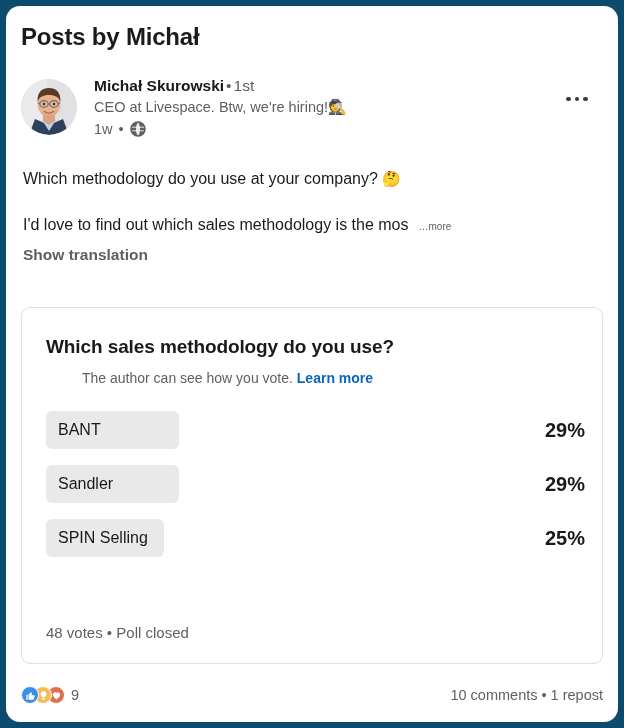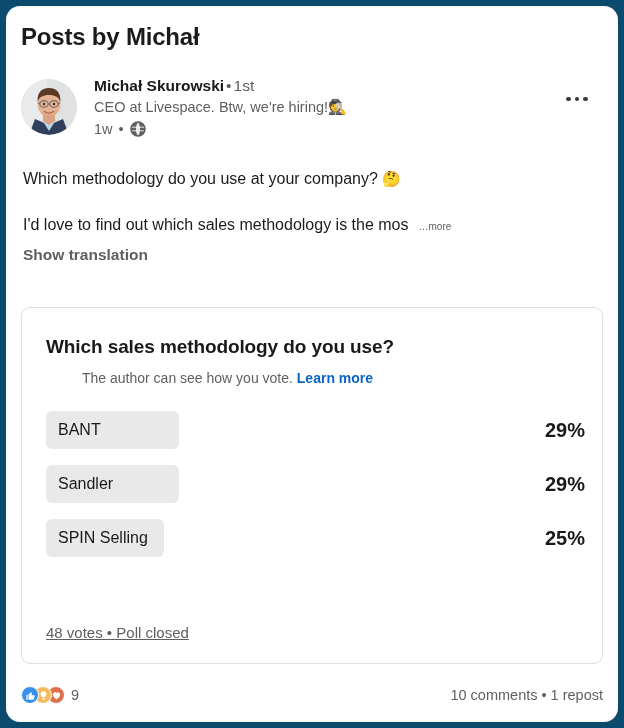--- a/index.html
+++ b/index.html
@@ -225,21 +225,20 @@
     font-weight: bold;
     color: #191919;
   }
 
   .poll-footer {
     position: absolute;
     left: 24px;
     bottom: 22px;
     font-size: 15px;
     color: #5f5f5f;
-    text-decoration: underline;
   }
 
   
   .social {
     position: absolute;
     left: 15px;
     right: 15px;
     top: 680px;
     height: 26px;
   }

